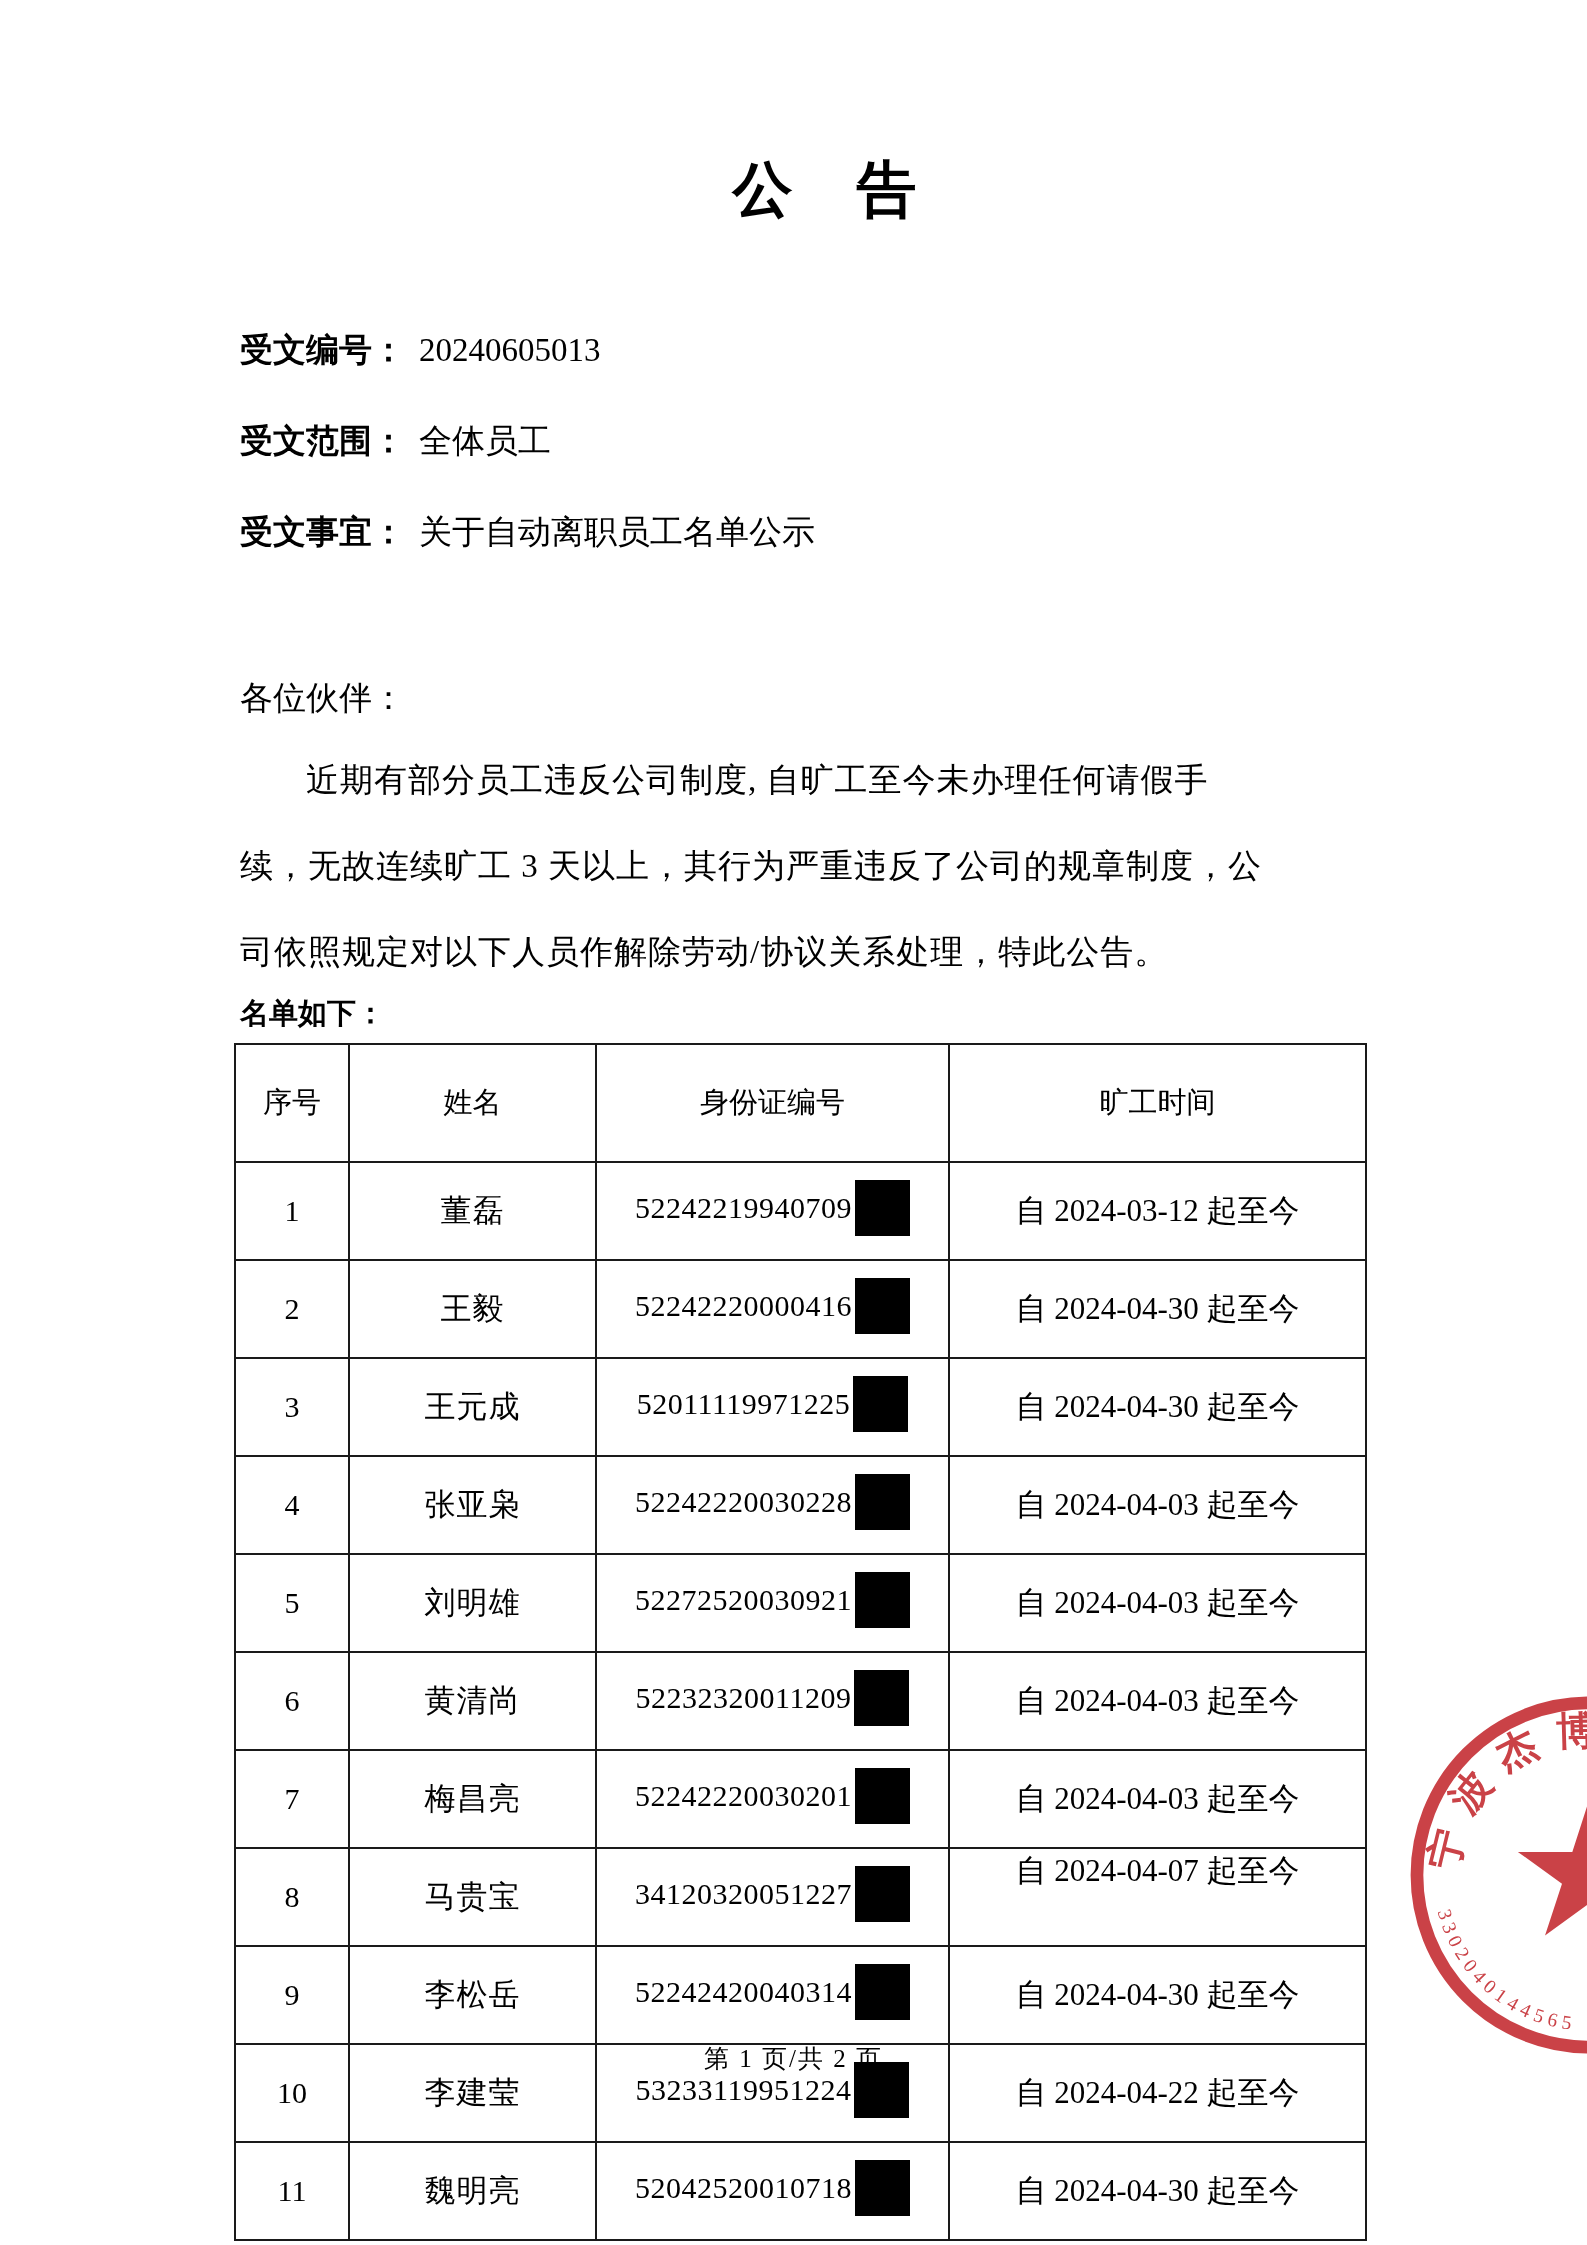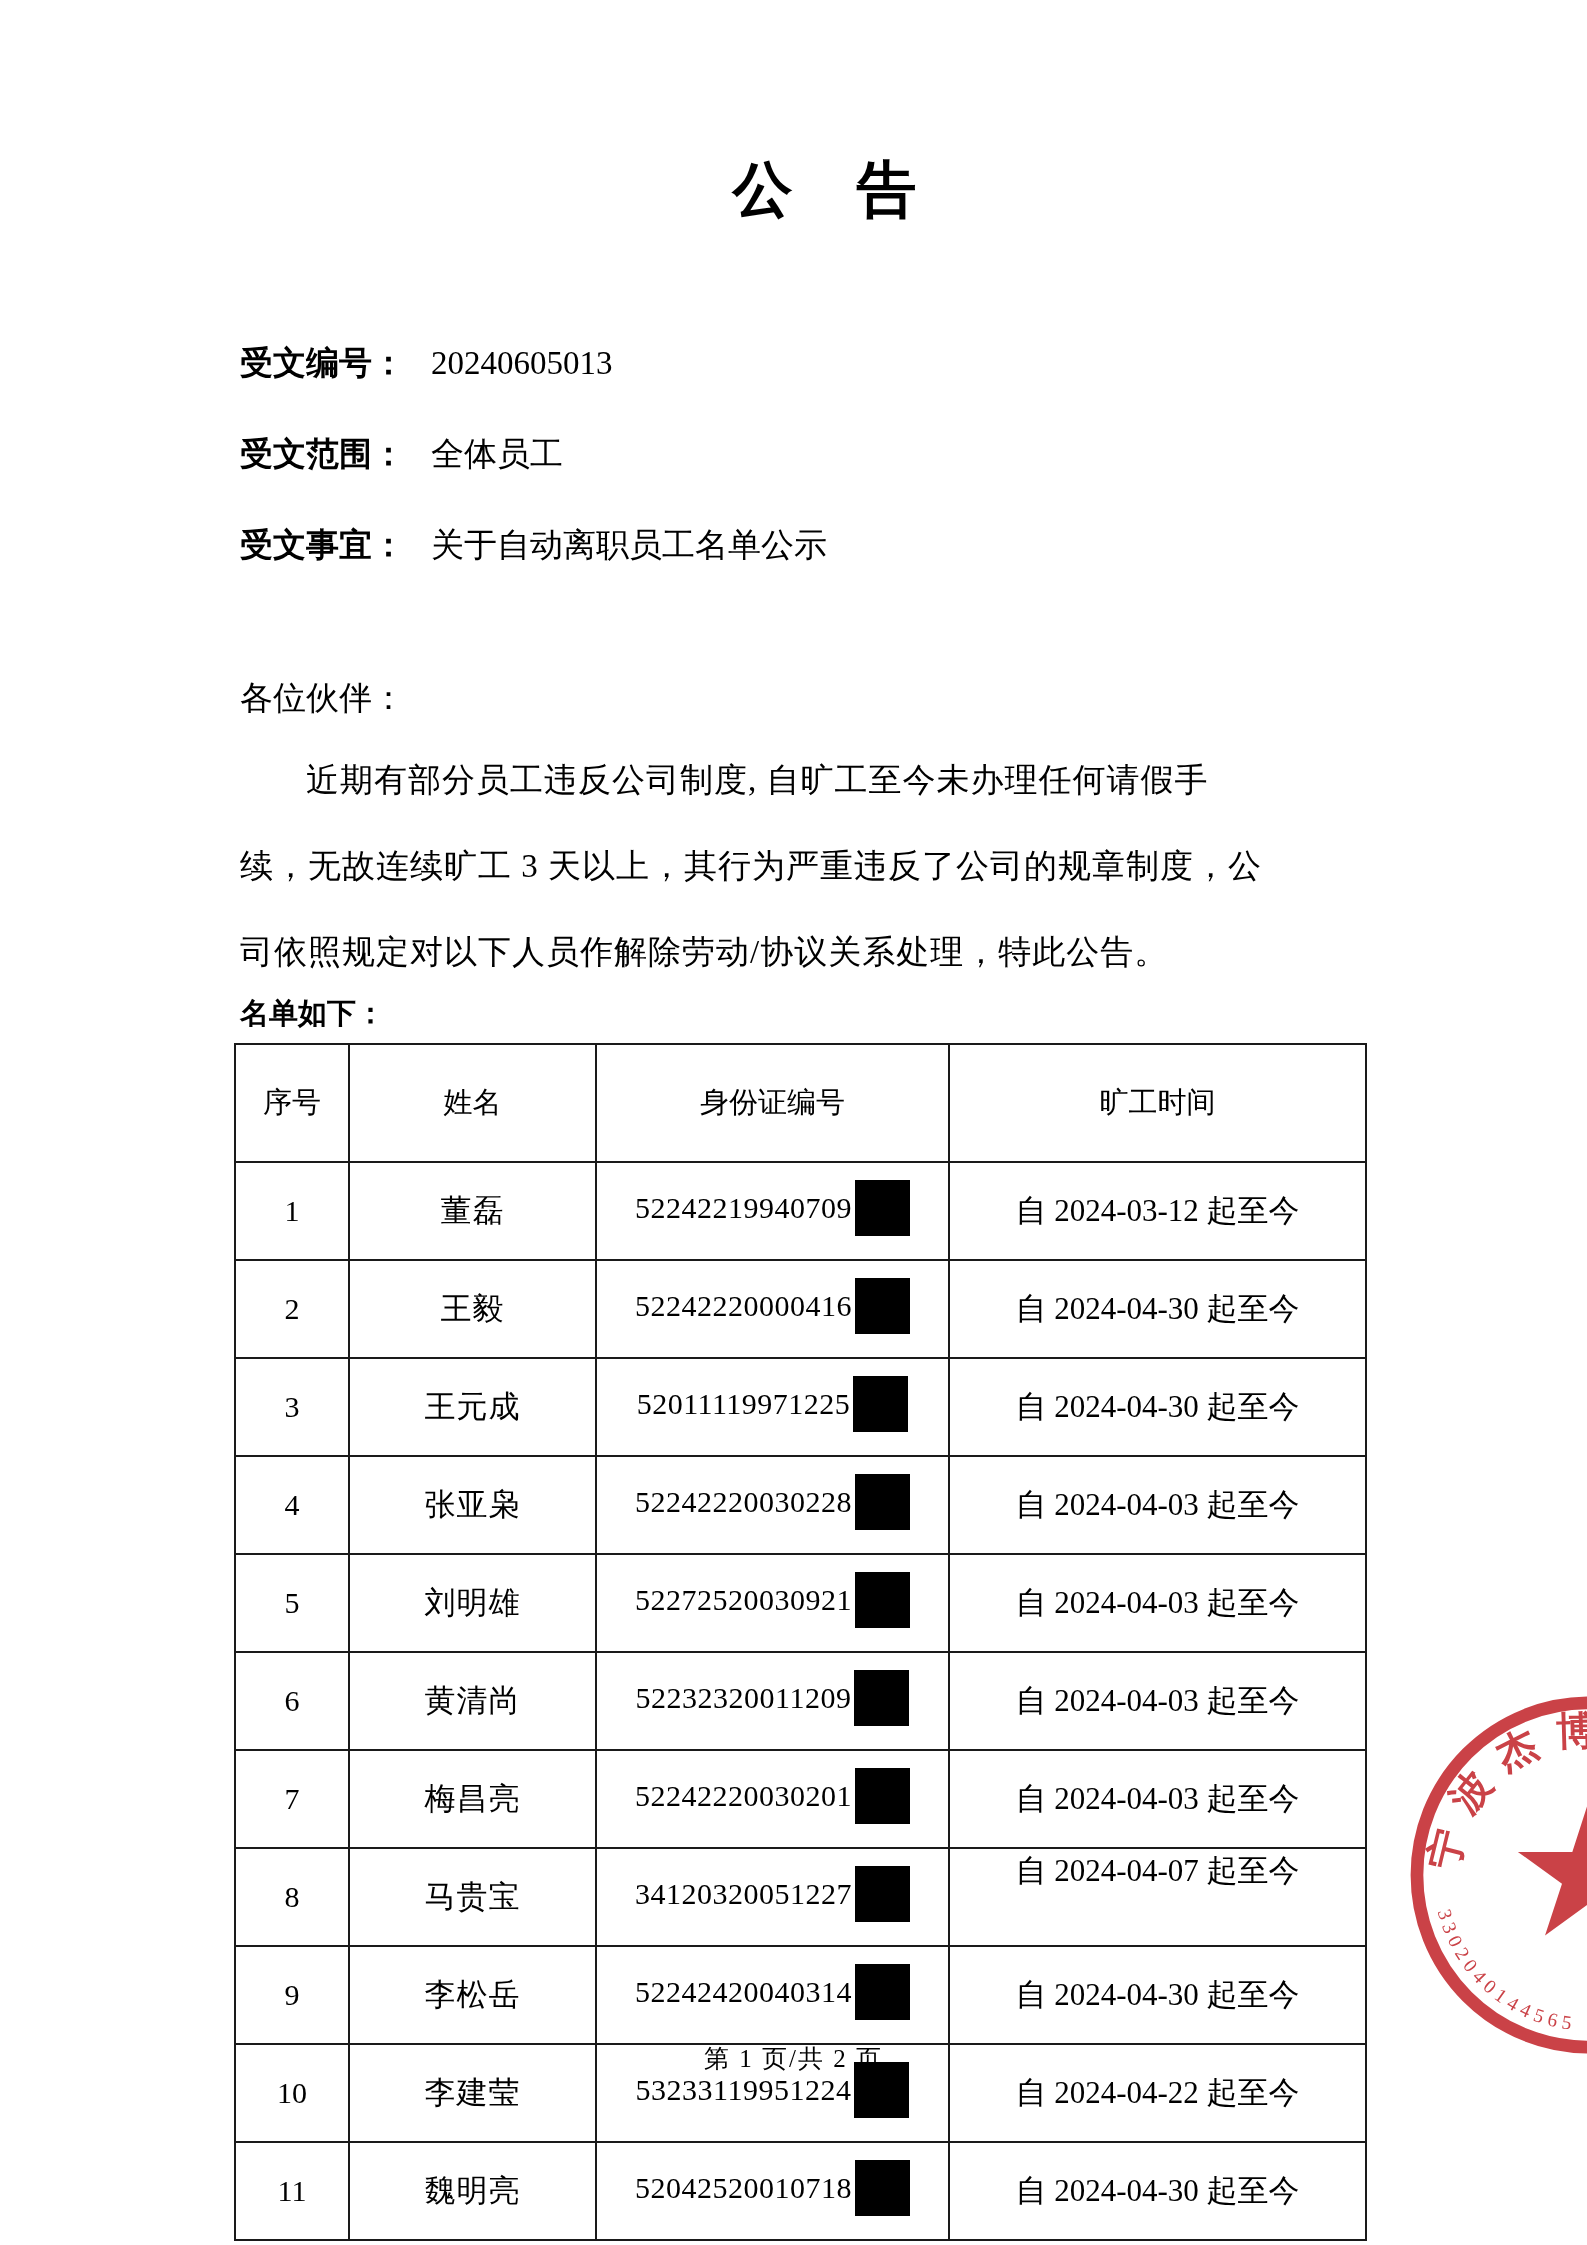--- a/index.html
+++ b/index.html
@@ -12,24 +12,24 @@
     color:#000;
     font-family:"Liberation Serif","DejaVu Serif",serif;
   }
   .doc-title{
     position:absolute;top:150px;left:0;width:100%;
     text-align:center;
     font-size:60px;font-weight:700;
     letter-spacing:2px;
     padding-left:32px;
   }
-  .fields{position:absolute;left:240px;top:318px;width:1140px;}
+  .fields{position:absolute;left:240px;top:305px;width:1140px;}
   .field-line{height:91px;display:flex;align-items:center;font-size:33px;}
   .field-label{font-weight:700;}
-  .field-value{margin-left:26px;font-weight:400;}
+  .field-value{margin-left:14px;font-weight:400;}
   .salutation{position:absolute;left:240px;top:676px;font-size:33px;}
   .body-block{position:absolute;left:240px;top:737px;width:1180px;font-size:33px;}
   .body-line{height:86px;line-height:86px;white-space:nowrap;letter-spacing:1px;}
   .body-line.indent{text-indent:66px;}
   .list-intro{position:absolute;left:240px;top:994px;font-size:29px;font-weight:700;}
   .roster{
     position:absolute;left:234px;top:1043px;
     border-collapse:collapse;table-layout:fixed;
     width:1131px;
   }

